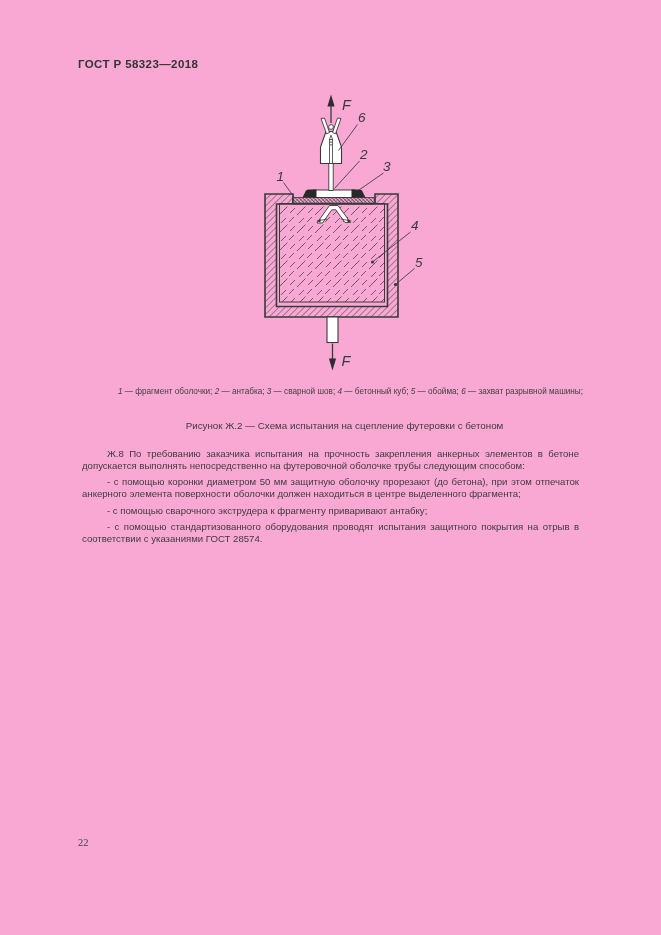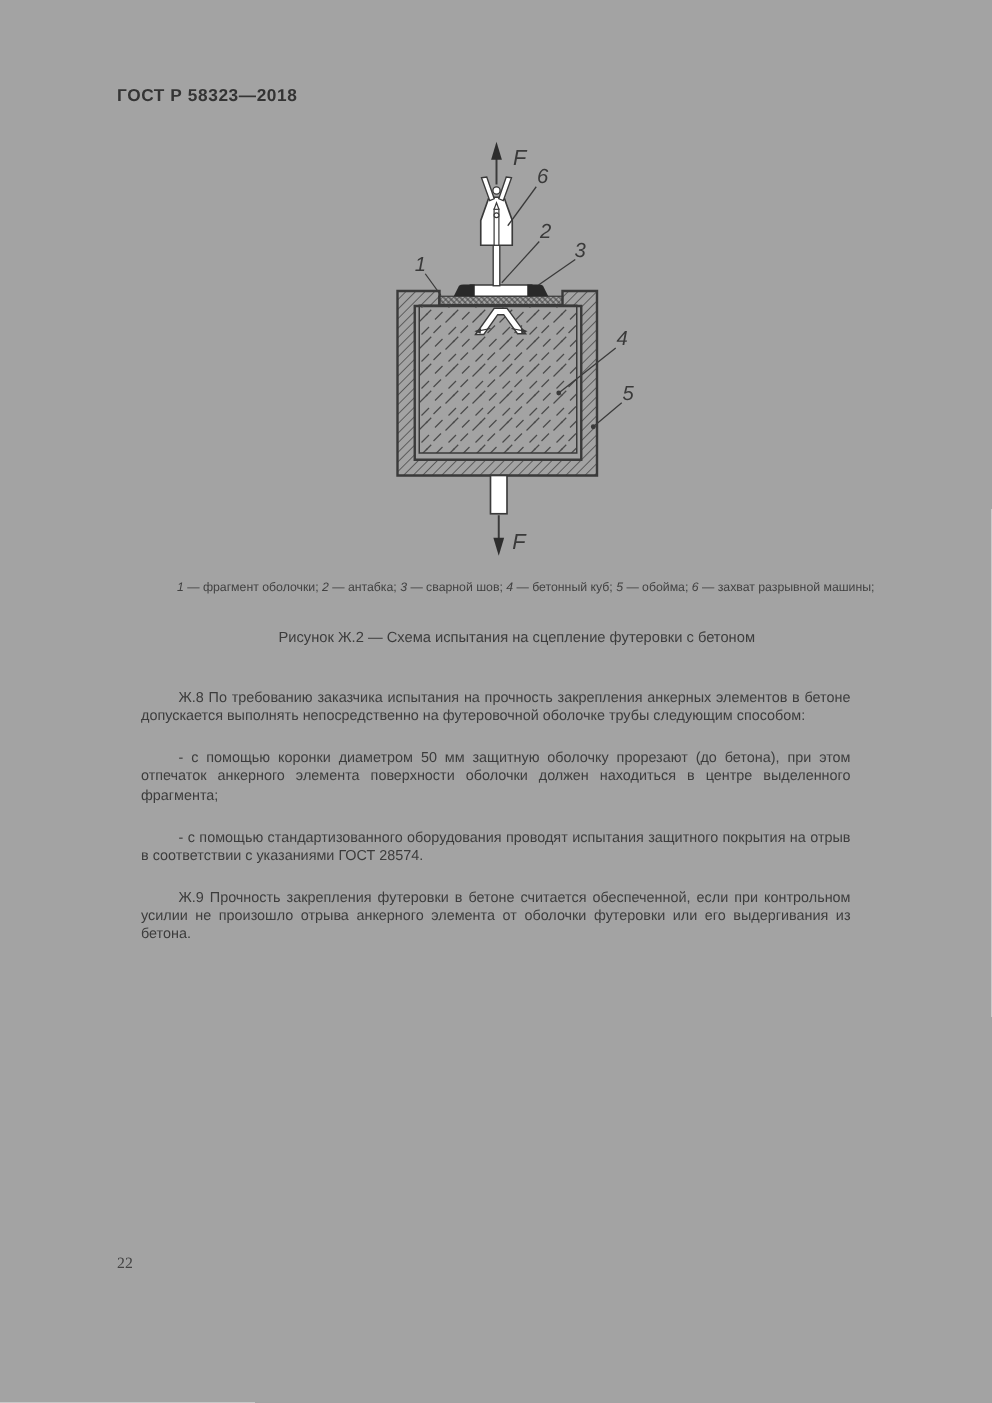--- a/index.html
+++ b/index.html
@@ -1,17 +1,17 @@
 <!DOCTYPE html>
 <html><head>
 <meta charset="utf-8">
 <style>
   html,body { margin:0; padding:0; background:#e8e8e8; }
   .page {
-    position:relative; width:661px; height:935px; background:#a3a3a3;
+    position:relative; width:661px; height:935px; background:#f9a8d4;
     font-family:"Liberation Sans", sans-serif; color:#3a3a3a; overflow:hidden;
     margin:0 auto;
   }
   .doc-header {
     position:absolute; left:78px; top:58px;
     font-size:11.5px; font-weight:bold; letter-spacing:0.4px; color:#343434;
   }
   .diagram {
     position:absolute; left:228px; top:88px; width:224px; height:292px;
   }
@@ -21,21 +21,21 @@
   }
   .leg-num { font-style:italic; }
   .fig-caption {
     position:absolute; left:92px; top:420px; width:505px;
     text-align:center; font-size:9.8px; color:#3c3c3c;
   }
   .body-text {
     position:absolute; left:78px; top:444px; width:505px;
     font-size:9.6px; line-height:12.15px; text-align:justify; color:#3c3c3c;
   }
-  .body-text p { margin:16px; text-indent:25px; }
+  .body-text p { margin:4px; text-indent:25px; }
   .page-number {
     position:absolute; left:78px; top:837px; font-size:10.5px; color:#444;font-family:Liberation Serif, serif;
   }
   svg text {
     font-family:"Liberation Sans", sans-serif; font-style:italic; fill:#3a3a3a;
   }
   svg .callout { font-size:13.5px; }
   svg .force { font-size:14.5px; }
 </style>
 </head>
@@ -130,19 +130,19 @@
 
   <div class="legend">
     <div><span class="leg-num">1</span><span> — фрагмент оболочки; </span><span class="leg-num">2</span><span> — антабка; </span><span class="leg-num">3</span><span> — сварной шов; </span><span class="leg-num">4</span><span> — бетонный куб; </span><span class="leg-num">5</span><span> — обойма; </span><span class="leg-num">6</span><span> — захват разрывной машины;</span></div>
   </div>
 
   <div class="fig-caption">Рисунок Ж.2 — Схема испытания на сцепление футеровки с бетоном</div>
 
   <div class="body-text">
     <p>Ж.8 По требованию заказчика испытания на прочность закрепления анкерных элементов в бетоне допускается выполнять непосредственно на футеровочной оболочке трубы следующим способом:</p>
     <p>- с помощью коронки диаметром 50 мм защитную оболочку прорезают (до бетона), при этом отпечаток анкерного элемента поверхности оболочки должен находиться в центре выделенного фрагмента;</p>
+    <p>- с помощью сварочного экструдера к фрагменту приваривают антабку;</p>
     <p>- с помощью стандартизованного оборудования проводят испытания защитного покрытия на отрыв в соответствии с указаниями ГОСТ 28574.</p>
-    <p>Ж.9 Прочность закрепления футеровки в бетоне считается обеспеченной, если при контрольном усилии не произошло отрыва анкерного элемента от оболочки футеровки или его выдергивания из бетона.</p>
   </div>
 
   <div class="page-number">22</div>
 
 </div>
 
 </body></html>

